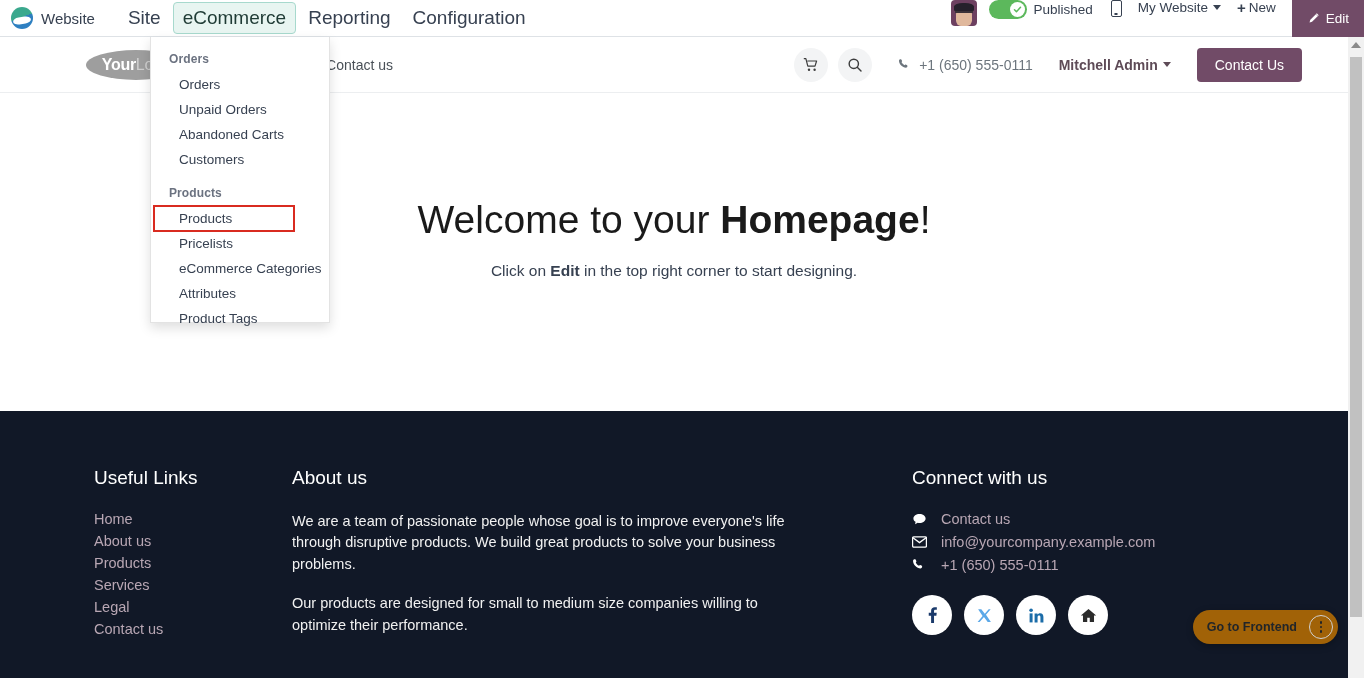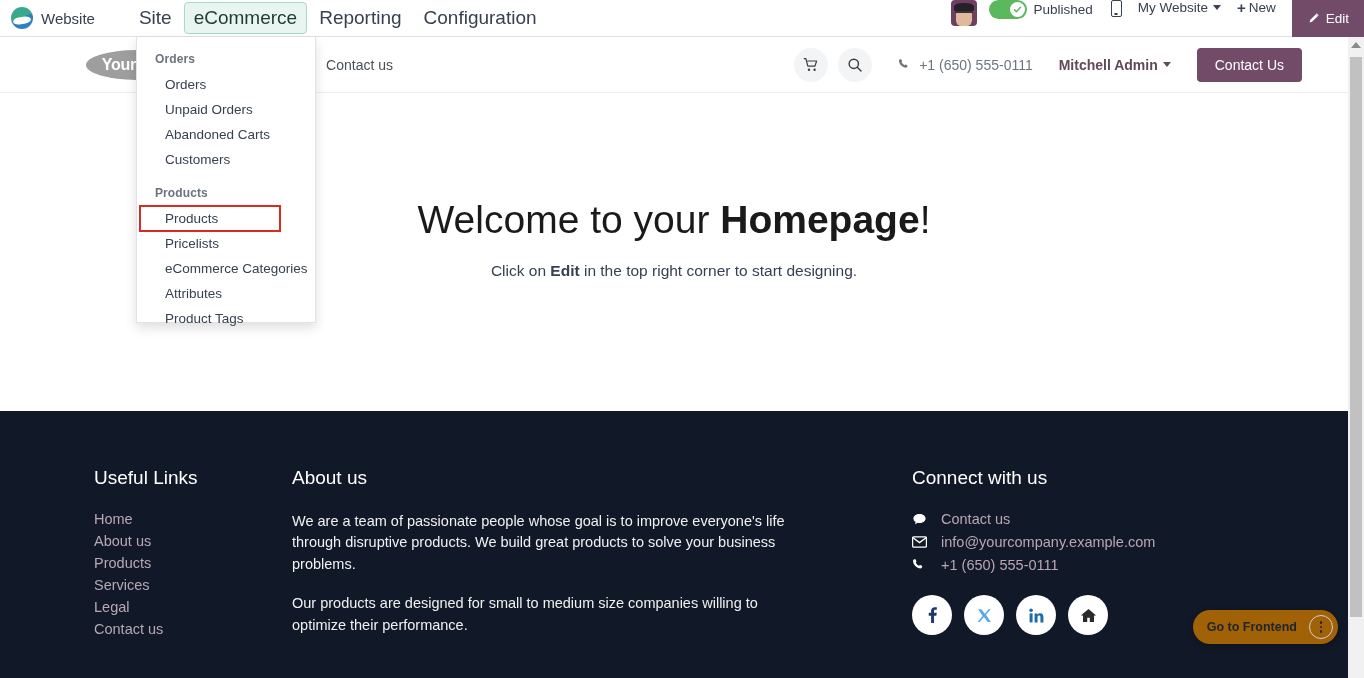--- a/index.html
+++ b/index.html
@@ -31,21 +31,21 @@
   }
   .odoo-logo .lens::after {
     content: ""; position: absolute;
     left: 2px; right: 2px; top: 44%; height: 30%;
     background: #ffffff;
     border-radius: 50% / 80%;
     transform: rotate(-9deg);
   }
   .app-name {
     font-size: 15px; color: #374151; font-weight: 400;
-    margin-right: 34px;
+    margin-right: 23px;
   }
   .menu-item {
     font-size: 19px; color: #374151;
     padding: 4px 9px; margin-right: 2px;
     border-radius: 4px; cursor: pointer;
     border: 1px solid transparent;
     white-space: nowrap;
   }
   .menu-item.active {
     background: #e8f5f1;
@@ -118,21 +118,21 @@
   .edit-btn {
     background: #714b67; color: #ffffff;
     height: 37px; display: flex; align-items: center;
     padding: 0 15px; font-size: 13.5px; cursor: pointer;
   }
   .pencil { margin-right: 6px; display: flex; }
 
   
   .dropdown {
     position: absolute;
-    left: 136px; top: 37px;
+    left: 150px; top: 37px;
     width: 180px; height: 286px;
     background: #ffffff;
     border: 1px solid #e3e3e3;
     border-top: none;
     box-shadow: 0 5px 11px rgba(0,0,0,0.13);
     z-index: 70;
     padding-top: 9px;
   }
   .dd-section {
     font-size: 12px; font-weight: 700; color: #6b7280;

